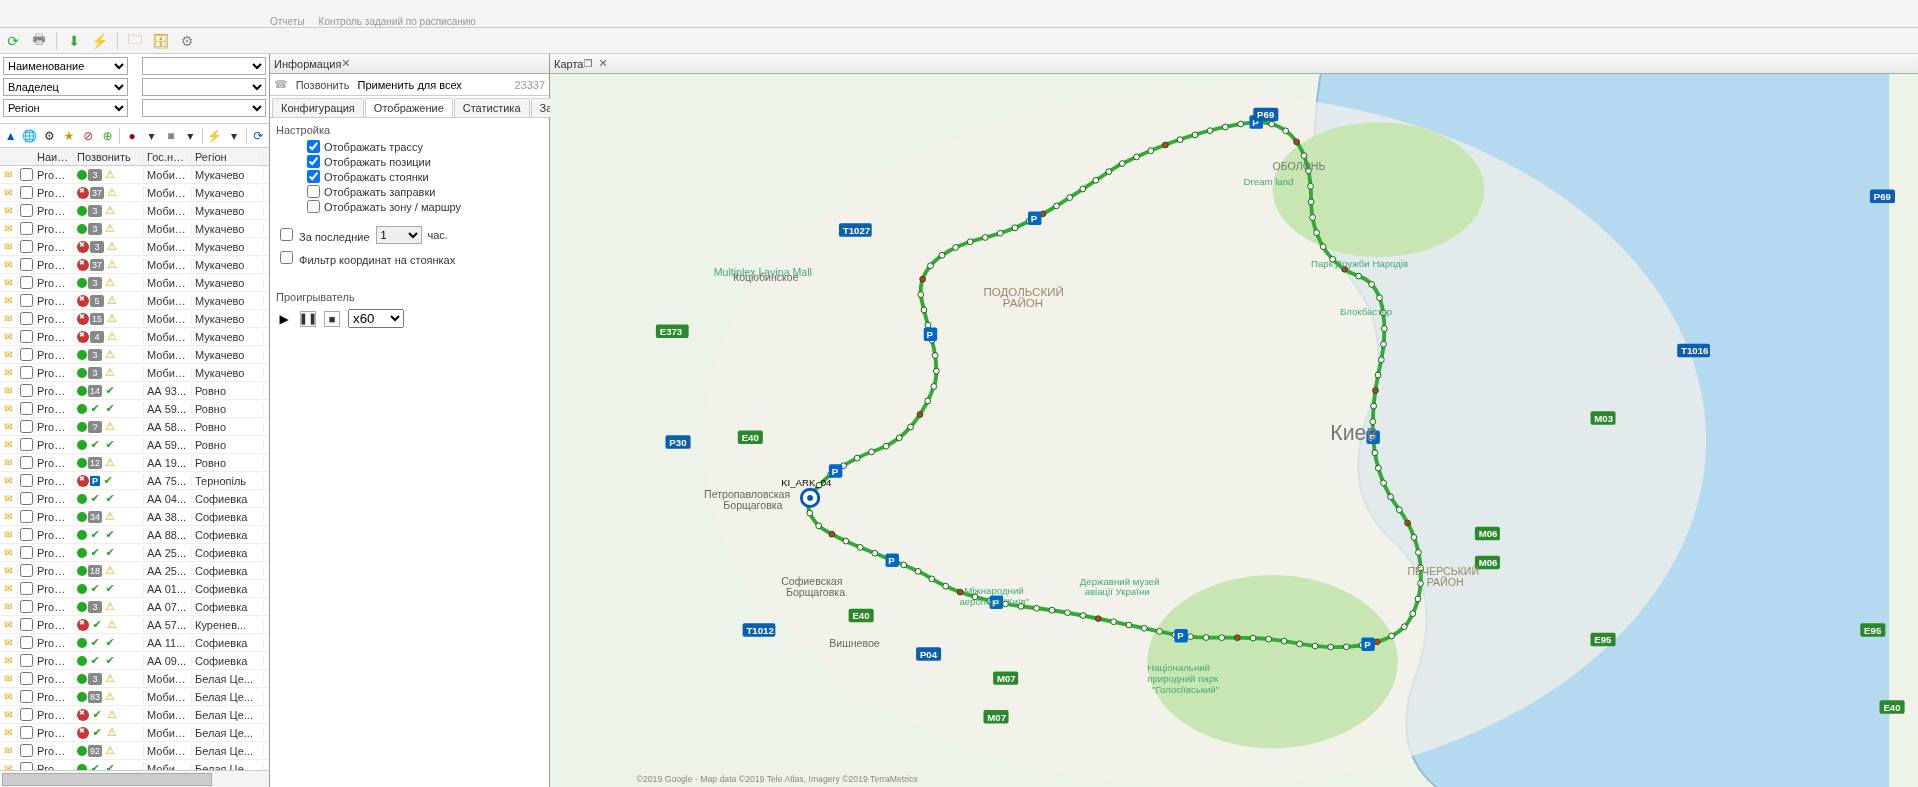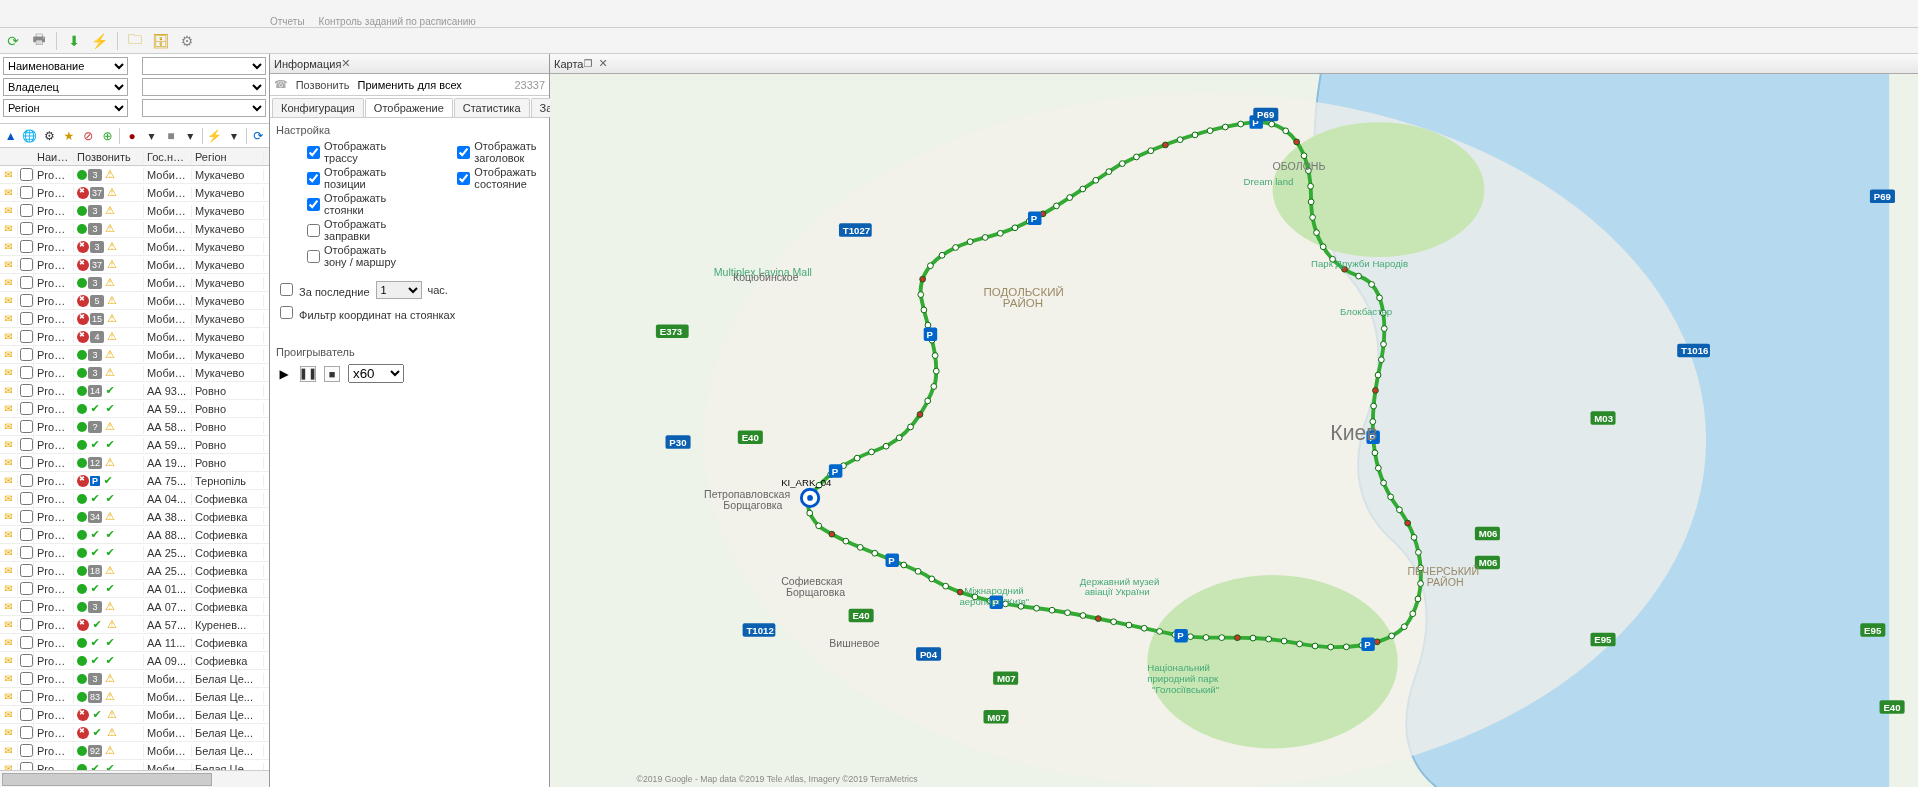--- a/index.html
+++ b/index.html
@@ -756,30 +756,20 @@
                     <input type="checkbox" checked="" style=""> 
                     <span>Отображать стоянки</span>
                   </label>
                   <label>
                     <input type="checkbox" style=""> 
                     <span>Отображать заправки</span>
                   </label>
                   <label>
                     <input type="checkbox" style=""> 
                     <span>Отображать зону / маршру</span>
-                  </label>
-                </div>
-              <div class="opt-col" id="opts-right">
-                  <label>
-                    <input type="checkbox" checked="" style=""> 
-                    <span>Отображать заголовок</span>
-                  </label>
-                  <label>
-                    <input type="checkbox" checked="" style=""> 
-                    <span>Отображать состояние</span>
                   </label>
                 </div>
             </div>
             <div class="line">
               <label><input type="checkbox" style=""> <span>За последние</span></label>
               <select style="width:46px;"><option>1</option></select>
               <span>час.</span>
             </div>
             <div class="line" style="margin-top:4px;">
               <label><input type="checkbox" style=""> <span>Фильтр координат на стоянках</span></label>

